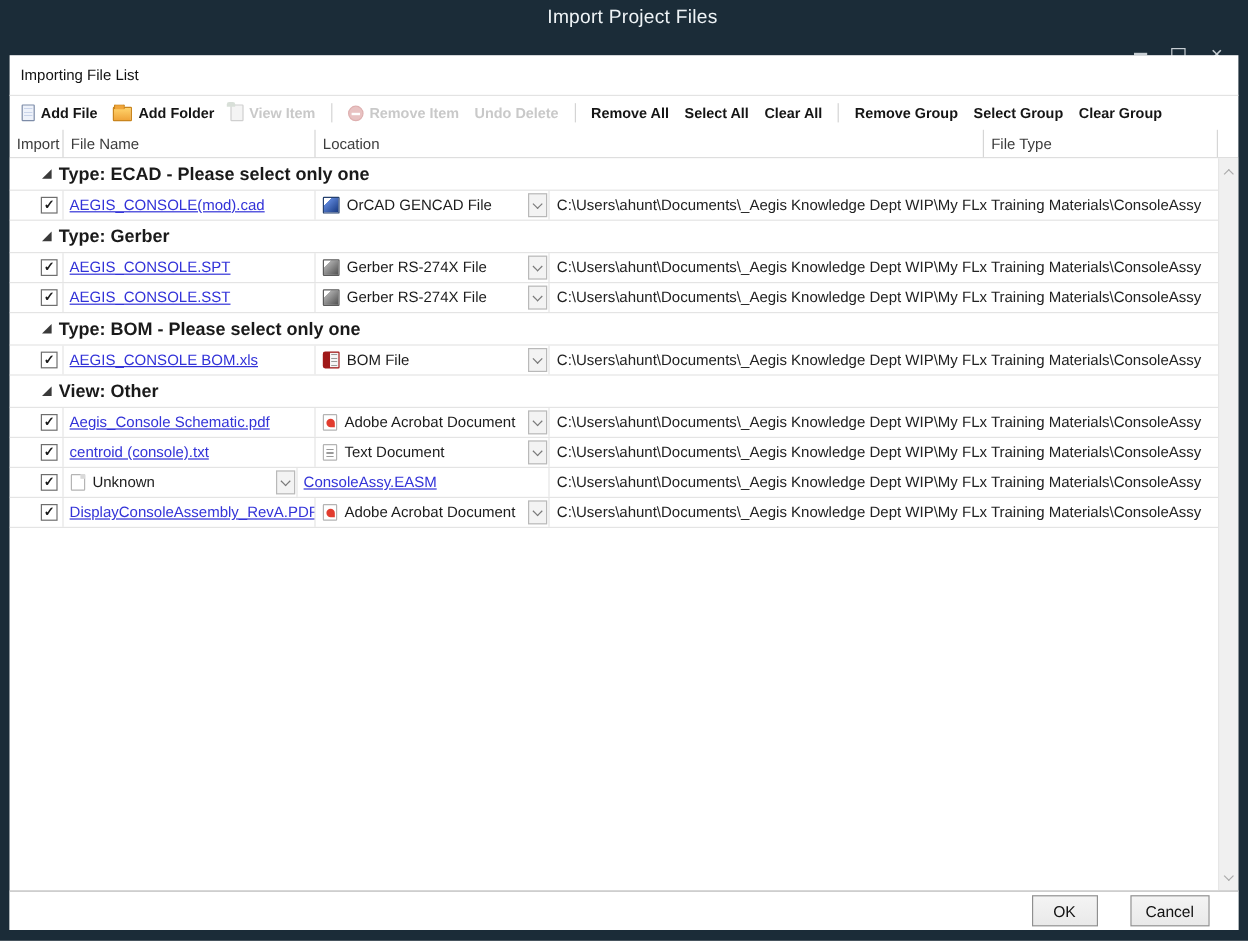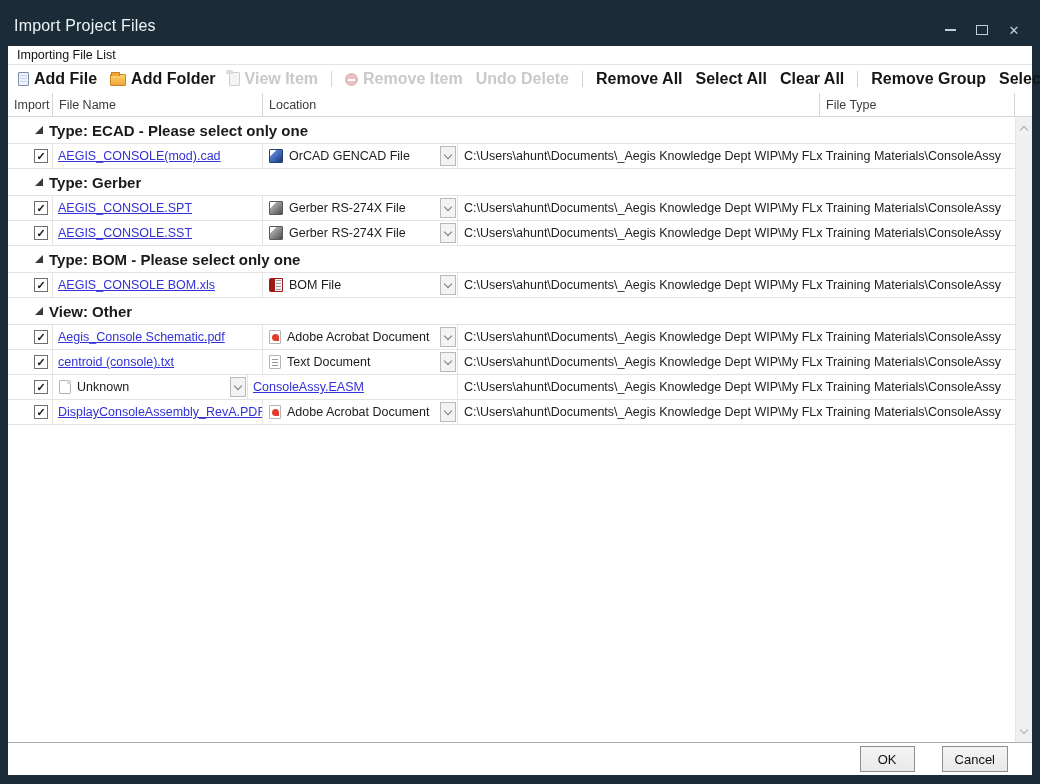--- a/index.html
+++ b/index.html
@@ -2,36 +2,36 @@
 <html><head>
 <meta charset="utf-8">
 <style>
   * { box-sizing: border-box; margin: 0; padding: 0; }
   html,body { width:1040px; height:784px; }
   body { font-family: "Liberation Sans", sans-serif; }
 
   .window { position:relative; width:1040px; height:784px; background:#1b2c38; overflow:hidden; }
 
   
-  .titlebar { position:absolute; top:0; left:0; right:0; height:46px; display:flex; align-items:center; }
+  .titlebar { position:absolute; top:0; left:0; right:0; height:46px; display:flex; align-items:center;flex-direction:column; }
   .title { margin-left:14px; margin-top:6px; font-size:16px; color:#eef3f6; letter-spacing:.2px; }
   .win-controls { margin-left:auto; margin-right:18px; margin-top:14px; display:flex; align-items:center; gap:16px; }
   .wc { width:16px; height:14px; display:flex; align-items:center; justify-content:center; cursor:default; }
   .wc-min-bar { width:11px; height:2px; background:#c7ced3; }
   .wc-max-box { width:12px; height:10px; border:1px solid #c7ced3; }
   .wc-close { color:#c7ced3; font-size:13px; line-height:13px; }
 
   
   .content { position:absolute; left:8px; top:46px; right:8px; bottom:9px; background:#ffffff; display:flex; flex-direction:column; }
 
-  .panel-header { height:19px; display:flex; align-items:center; padding-left:9px; font-size:12.5px; color:#111;
+  .panel-header { height:34px; display:flex; align-items:center; padding-left:9px; font-size:12.5px; color:#111;
                   border-bottom:1px solid #e3e3e3; flex:none; }
 
   
-  .toolbar { height:28px; display:flex; align-items:center; padding-left:10px; gap:13px; flex:none; font-size:16px; }
+  .toolbar { height:28px; display:flex; align-items:center; padding-left:10px; gap:13px; flex:none; font-size:12px; }
   .tb-item { display:flex; align-items:center; gap:5px; color:#151515; font-weight:600; white-space:nowrap; cursor:default; }
   .tb-item.disabled { color:#c9c9c9; }
   .tb-sep { width:1px; height:16px; background:#d4d4d4; flex:none; }
 
   .tbi { flex:none; position:relative; }
   .i-addfile { width:11px; height:14px; background:#eef2fa; border:1px solid #7d8ca8; border-radius:1px; }
   .i-addfile::after { content:""; position:absolute; left:1px; right:1px; top:2px; height:8px;
       background:repeating-linear-gradient(#c9d4ea 0 1px, transparent 1px 3px); }
   .i-folder { width:16px; height:12px; background:linear-gradient(#ffd36b,#f0a53a); border:1px solid #c9851d; border-radius:1px; margin-top:2px; }
   .i-folder::before { content:""; position:absolute; top:-3px; left:0; width:7px; height:3px; background:#f0a53a; border:1px solid #c9851d; border-bottom:none; border-radius:1px 1px 0 0; }

